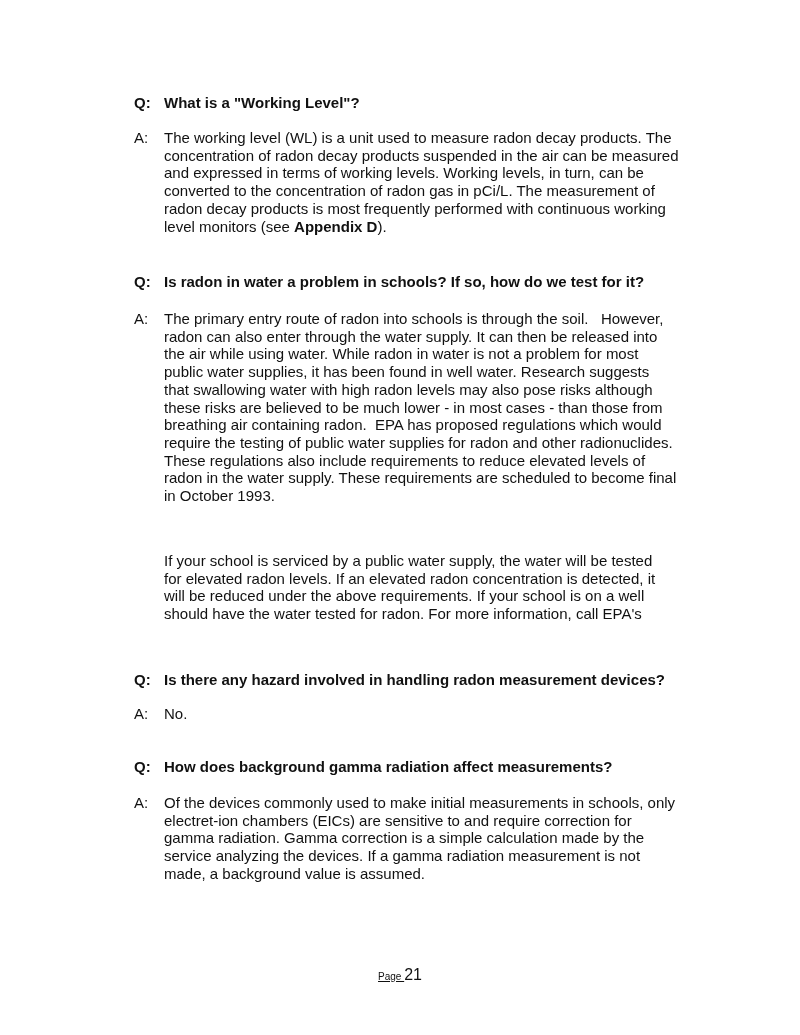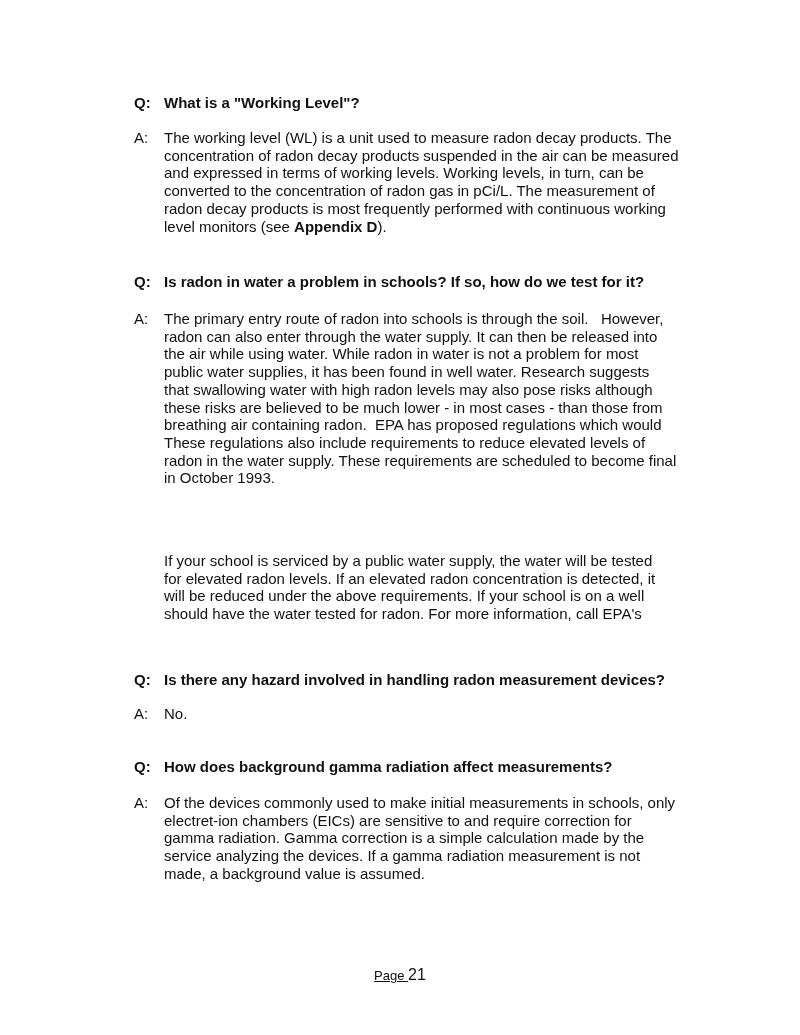--- a/index.html
+++ b/index.html
@@ -43,21 +43,21 @@
     left: 164px;
   }
   .footer {
     position: absolute;
     top: 966px;
     left: 0;
     width: 800px;
     text-align: center;
   }
   .footer-label {
-    font-size: 13px;
+    font-size: 10px;
     white-space: pre;
     text-decoration: underline;
   }
   .footer-num {
     font-size: 16px;
     margin-top: 8px;
   }
 </style>
 </head>
 <body>
@@ -96,20 +96,21 @@
     <span class="qa-label">A:</span>
     <div class="qa-content">
       <div>
           <div class="line">The primary entry route of radon into schools is through the soil.   However,</div>
           <div class="line">radon can also enter through the water supply. It can then be released into</div>
           <div class="line">the air while using water. While radon in water is not a problem for most</div>
           <div class="line">public water supplies, it has been found in well water. Research suggests</div>
           <div class="line">that swallowing water with high radon levels may also pose risks although</div>
           <div class="line">these risks are believed to be much lower - in most cases - than those from</div>
           <div class="line">breathing air containing radon.  EPA has proposed regulations which would</div>
+          <div class="line">require the testing of public water supplies for radon and other radionuclides.</div>
           <div class="line">These regulations also include requirements to reduce elevated levels of</div>
           <div class="line">radon in the water supply. These requirements are scheduled to become final</div>
           <div class="line">in October 1993.</div>
         </div>
     </div>
   </div>
 
   <div class="cont-para" style="top:552px">
     <div>
         <div class="line">If your school is serviced by a public water supply, the water will be tested</div>

